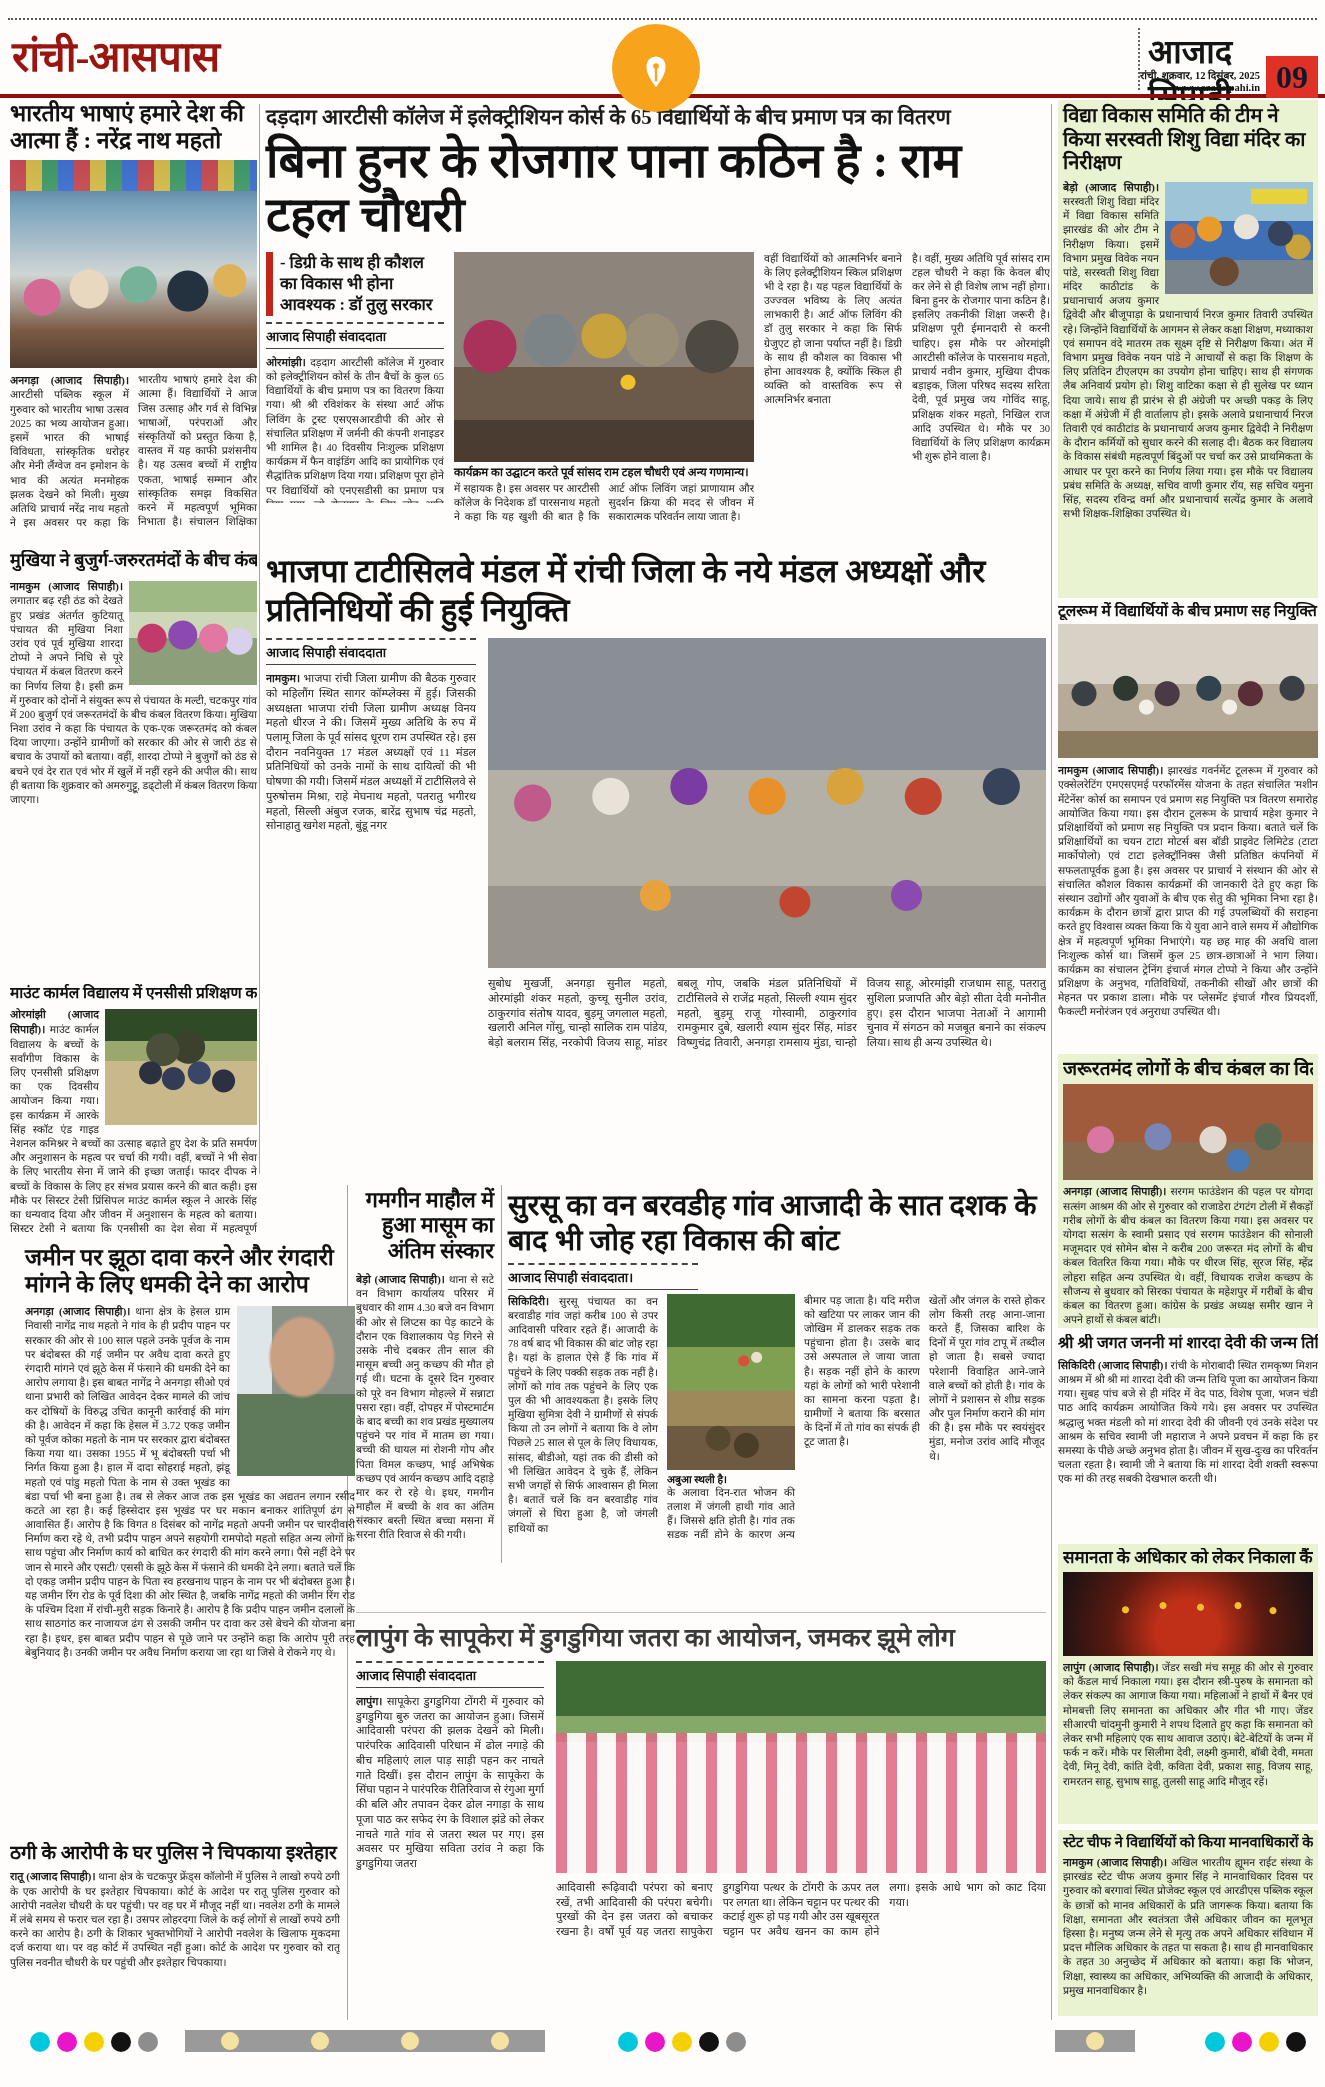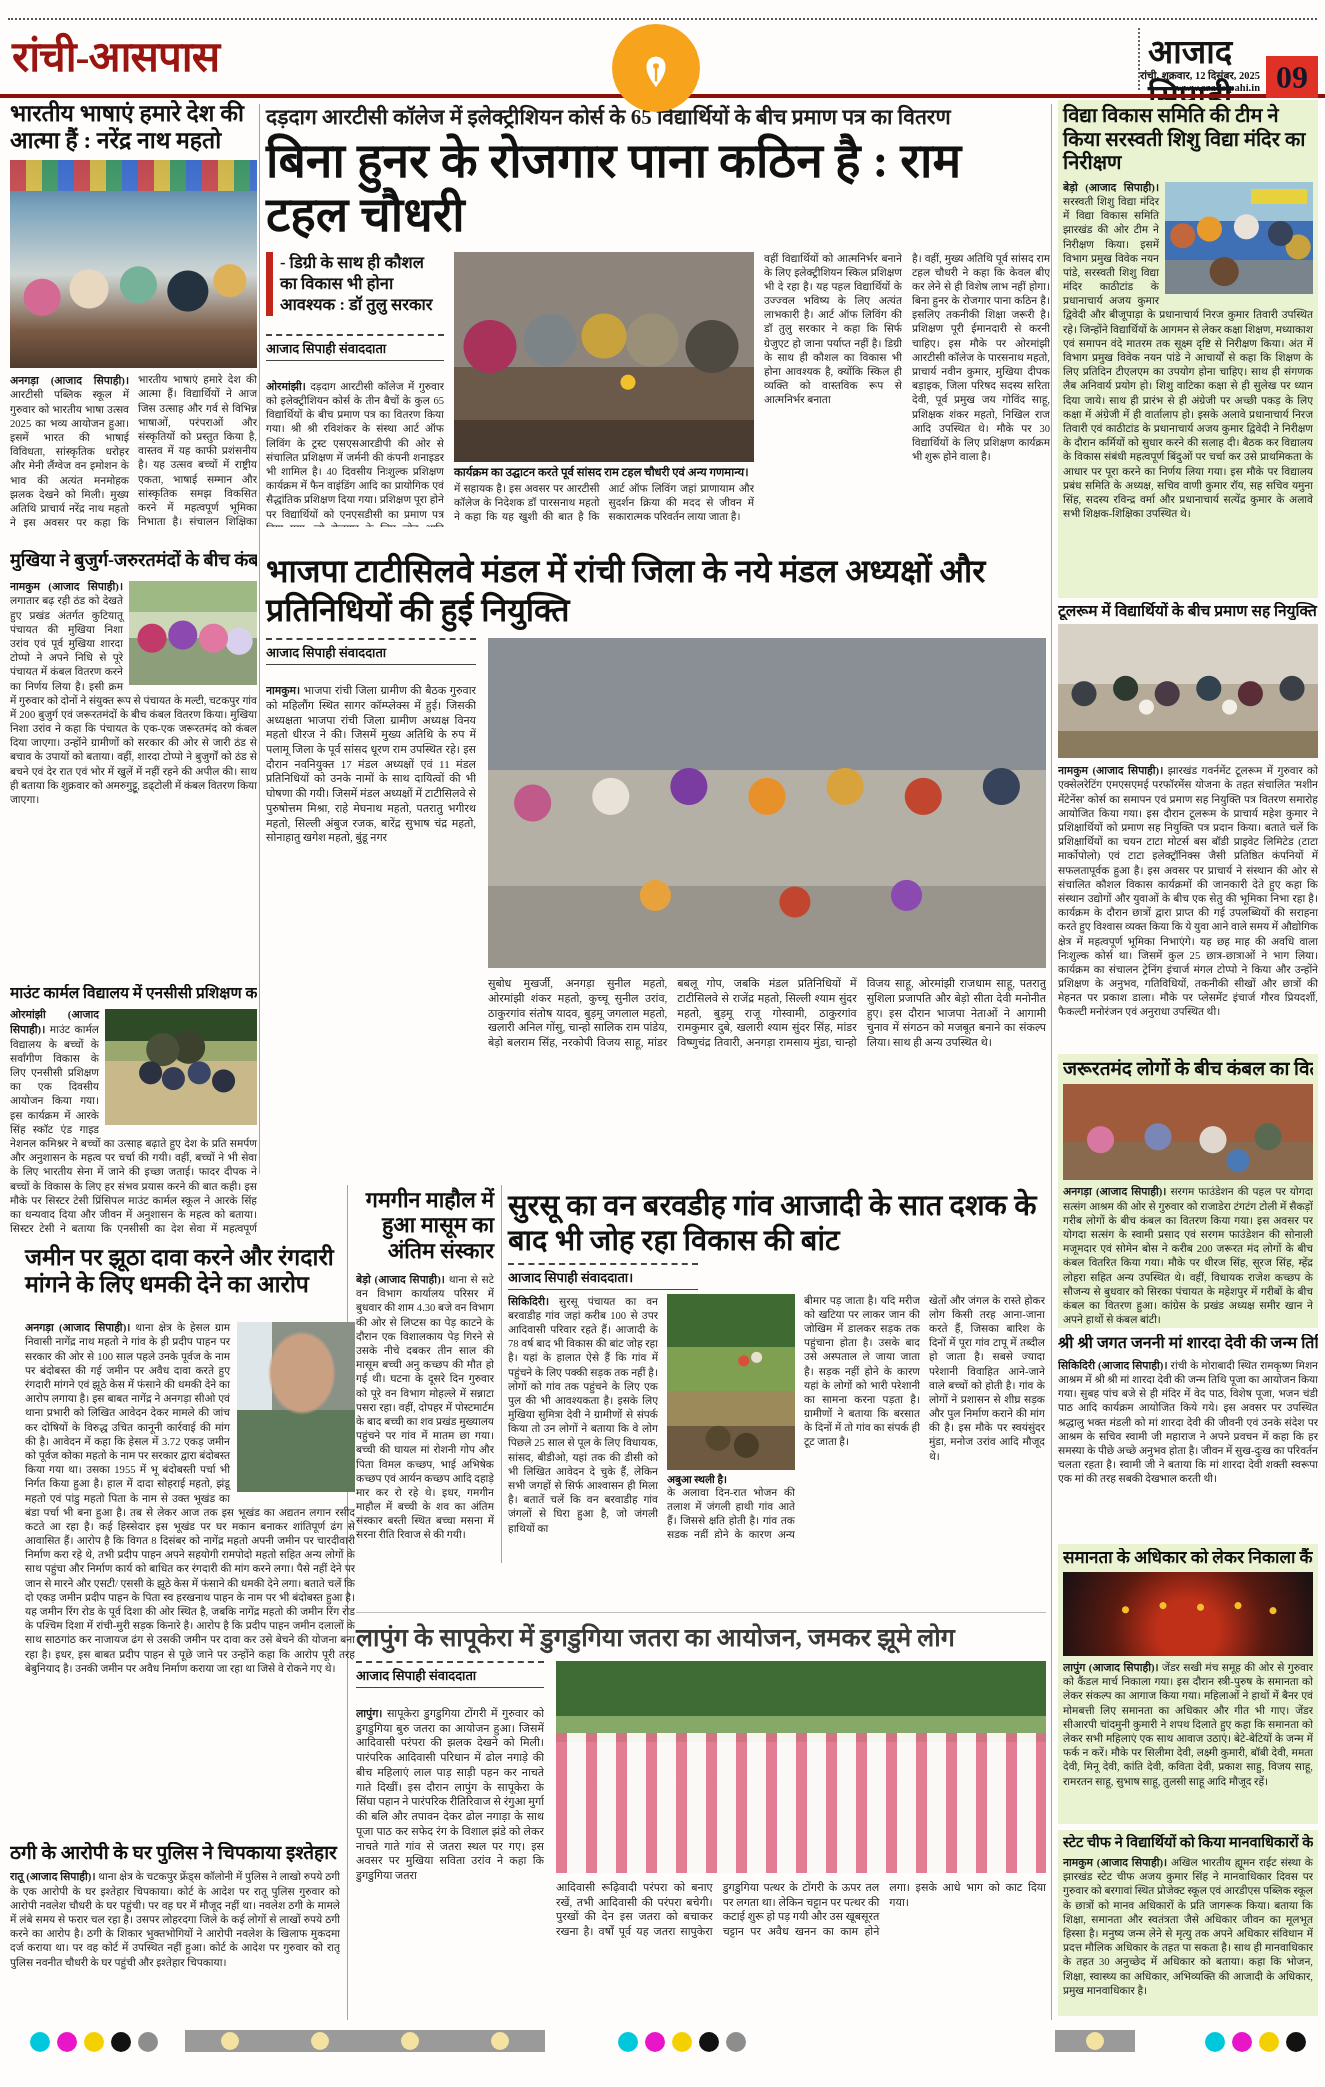--- a/index.html
+++ b/index.html
@@ -4,21 +4,21 @@
 <style>
   html,body{margin:0;padding:0;background:#e9e9e9;}
   .page{position:relative;width:1325px;height:2087px;background:#fefdfb;font-family:"Liberation Serif","DejaVu Sans",serif;color:#141414;overflow:hidden;}
   .abs{position:absolute;}
   .hl{font-weight:bold;color:#111;line-height:1.18;}
   .kicker{font-weight:bold;color:#1c1c1c;}
   .body{font-size:10.6px;line-height:1.34;text-align:justify;color:#1d1d1d;overflow:hidden;}
   .body b.dl{font-size:10.8px;}
   .cols2{column-count:2;column-gap:9px;}
   .cols3{column-count:3;column-gap:10px;}
-  .byline{font-size:13px;font-weight:bold;border-top:2px dashed #444;border-bottom:1px solid #444;padding:3px 0;margin:18px 0;}
+  .byline{font-size:13px;font-weight:bold;border-top:2px dashed #444;border-bottom:1px solid #444;padding:3px 0;margin:6px 0;}
   .caption{font-size:11.5px;font-weight:bold;line-height:1.25;margin-top:3px;}
   .ph{position:relative;overflow:hidden;background:#b9b2a6;}
   .ph::after{content:"";position:absolute;inset:0;}
   .vline{border-left:1px solid #a5a5a5;width:0;}
   .greenbg{background:#e9f3d2;}
   
   .ph-a1{background:linear-gradient(180deg,#35608c 0%,#7ba3bd 22%,#cfd6d4 55%,#7a5a44 82%,#503c2e 100%);}
   .ph-a1::before{content:"";position:absolute;top:0;left:0;right:0;height:15%;background:repeating-linear-gradient(90deg,#e04343 0 16px,#f2c83a 16px 32px,#41a05e 32px 48px,#3f6fd8 48px 64px);opacity:.8;}
   .ph-a1::after{background:radial-gradient(circle at 13% 66%,#d46a93 0 18px,transparent 19px),radial-gradient(circle at 32% 62%,#e8d8bf 0 19px,transparent 20px),radial-gradient(circle at 52% 60%,#76b29a 0 18px,transparent 19px),radial-gradient(circle at 72% 63%,#243240 0 20px,transparent 21px),radial-gradient(circle at 89% 58%,#deb258 0 16px,transparent 17px);}
   .ph-a2{background:linear-gradient(180deg,#9fb985 0 30%,#cdd8b8 30% 55%,#8c9f7a 55% 100%);}
@@ -95,21 +95,21 @@
   <div class="abs" style="top:984px;left:10px;width:247px;">
     <div class="hl" style="font-size:15.5px;white-space:nowrap;overflow:hidden;">माउंट कार्मल विद्यालय में एनसीसी प्रशिक्षण का आयोजन</div>
     <div class="body" style="height:228px;margin-top:5px;">
       <span class="ph ph-a3" style="float:right;width:152px;height:116px;margin:2px 0 4px 6px;display:block;"></span>
       <b class="dl">ओरमांझी (आजाद सिपाही)।</b> <span>माउंट कार्मल विद्यालय के बच्चों के सर्वांगीण विकास के लिए एनसीसी प्रशिक्षण का एक दिवसीय आयोजन किया गया। इस कार्यक्रम में आरके सिंह स्कॉट एंड गाइड नेशनल कमिश्नर ने बच्चों का उत्साह बढ़ाते हुए देश के प्रति समर्पण और अनुशासन के महत्व पर चर्चा की गयी। वहीं, बच्चों ने भी सेवा के लिए भारतीय सेना में जाने की इच्छा जताई। फादर दीपक ने बच्चों के विकास के लिए हर संभव प्रयास करने की बात कही। इस मौके पर सिस्टर टेसी प्रिंसिपल माउंट कार्मल स्कूल ने आरके सिंह का धन्यवाद दिया और जीवन में अनुशासन के महत्व को बताया। सिस्टर टेसी ने बताया कि एनसीसी का देश सेवा में महत्वपूर्ण योगदान है।</span>
     </div>
   </div>
 
   <div class="abs" style="top:1244px;left:25px;width:330px;">
     <div class="hl" style="font-size:23px;">जमीन पर झूठा दावा करने और रंगदारी मांगने के लिए धमकी देने का आरोप</div>
-    <div class="body" style="height:512px;margin-top:22px;">
+    <div class="body" style="height:512px;margin-top:6px;">
       <span class="ph ph-a4" style="float:right;width:118px;height:170px;margin:2px 0 4px 7px;display:block;"></span>
       <b class="dl">अनगड़ा (आजाद सिपाही)।</b> <span>थाना क्षेत्र के हेसल ग्राम निवासी नागेंद्र नाथ महतो ने गांव के ही प्रदीप पाहन पर सरकार की ओर से 100 साल पहले उनके पूर्वज के नाम पर बंदोबस्त की गई जमीन पर अवैध दावा करते हुए रंगदारी मांगने एवं झूठे केस में फंसाने की धमकी देने का आरोप लगाया है। इस बाबत नागेंद्र ने अनगड़ा सीओ एवं थाना प्रभारी को लिखित आवेदन देकर मामले की जांच कर दोषियों के विरुद्ध उचित कानूनी कार्रवाई की मांग की है। आवेदन में कहा कि हेसल में 3.72 एकड़ जमीन को पूर्वज कोका महतो के नाम पर सरकार द्वारा बंदोबस्त किया गया था। उसका 1955 में भू बंदोबस्ती पर्चा भी निर्गत किया हुआ है। हाल में दादा सोहराई महतो, झंडू महतो एवं पांडु महतो पिता के नाम से उक्त भूखंड का बंडा पर्चा भी बना हुआ है। तब से लेकर आज तक इस भूखंड का अद्यतन लगान रसीद कटते आ रहा है। कई हिस्सेदार इस भूखंड पर घर मकान बनाकर शांतिपूर्ण ढंग से आवासित हैं। आरोप है कि विगत 8 दिसंबर को नागेंद्र महतो अपनी जमीन पर चारदीवारी निर्माण करा रहे थे, तभी प्रदीप पाहन अपने सहयोगी रामपोदो महतो सहित अन्य लोगों के साथ पहुंचा और निर्माण कार्य को बाधित कर रंगदारी की मांग करने लगा। पैसे नहीं देने पर जान से मारने और एसटी/ एससी के झूठे केस में फंसाने की धमकी देने लगा। बताते चलें कि दो एकड़ जमीन प्रदीप पाहन के पिता स्व हरखनाथ पाहन के नाम पर भी बंदोबस्त हुआ है। यह जमीन रिंग रोड के पूर्व दिशा की ओर स्थित है, जबकि नागेंद्र महतो की जमीन रिंग रोड के पश्चिम दिशा में रांची-मुरी सड़क किनारे है। आरोप है कि प्रदीप पाहन जमीन दलालों के साथ साठगांठ कर नाजायज ढंग से उसकी जमीन पर दावा कर उसे बेचने की योजना बना रहा है। इधर, इस बाबत प्रदीप पाहन से पूछे जाने पर उन्होंने कहा कि आरोप पूरी तरह बेबुनियाद है। उनकी जमीन पर अवैध निर्माण कराया जा रहा था जिसे वे रोकने गए थे।</span>
     </div>
   </div>
 
   <div class="abs" style="top:1842px;left:10px;width:330px;">
     <div class="hl" style="font-size:19px;white-space:nowrap;overflow:hidden;">ठगी के आरोपी के घर पुलिस ने चिपकाया इश्तेहार</div>
     <div class="body" style="height:158px;margin-top:5px;"><b class="dl">रातू (आजाद सिपाही)।</b> <span>थाना क्षेत्र के चटकपुर फ्रेंड्स कॉलोनी में पुलिस ने लाखो रुपये ठगी के एक आरोपी के घर इश्तेहार चिपकाया। कोर्ट के आदेश पर रातू पुलिस गुरुवार को आरोपी नवलेश चौधरी के घर पहुंची। पर वह घर में मौजूद नहीं था। नवलेश ठगी के मामले में लंबे समय से फरार चल रहा है। उसपर लोहरदगा जिले के कई लोगों से लाखों रुपये ठगी करने का आरोप है। ठगी के शिकार भुक्तभोगियों ने आरोपी नवलेश के खिलाफ मुकदमा दर्ज कराया था। पर वह कोर्ट में उपस्थित नहीं हुआ। कोर्ट के आदेश पर गुरुवार को रातू पुलिस नवनीत चौधरी के घर पहुंची और इश्तेहार चिपकाया।</span></div>
   </div>
 

